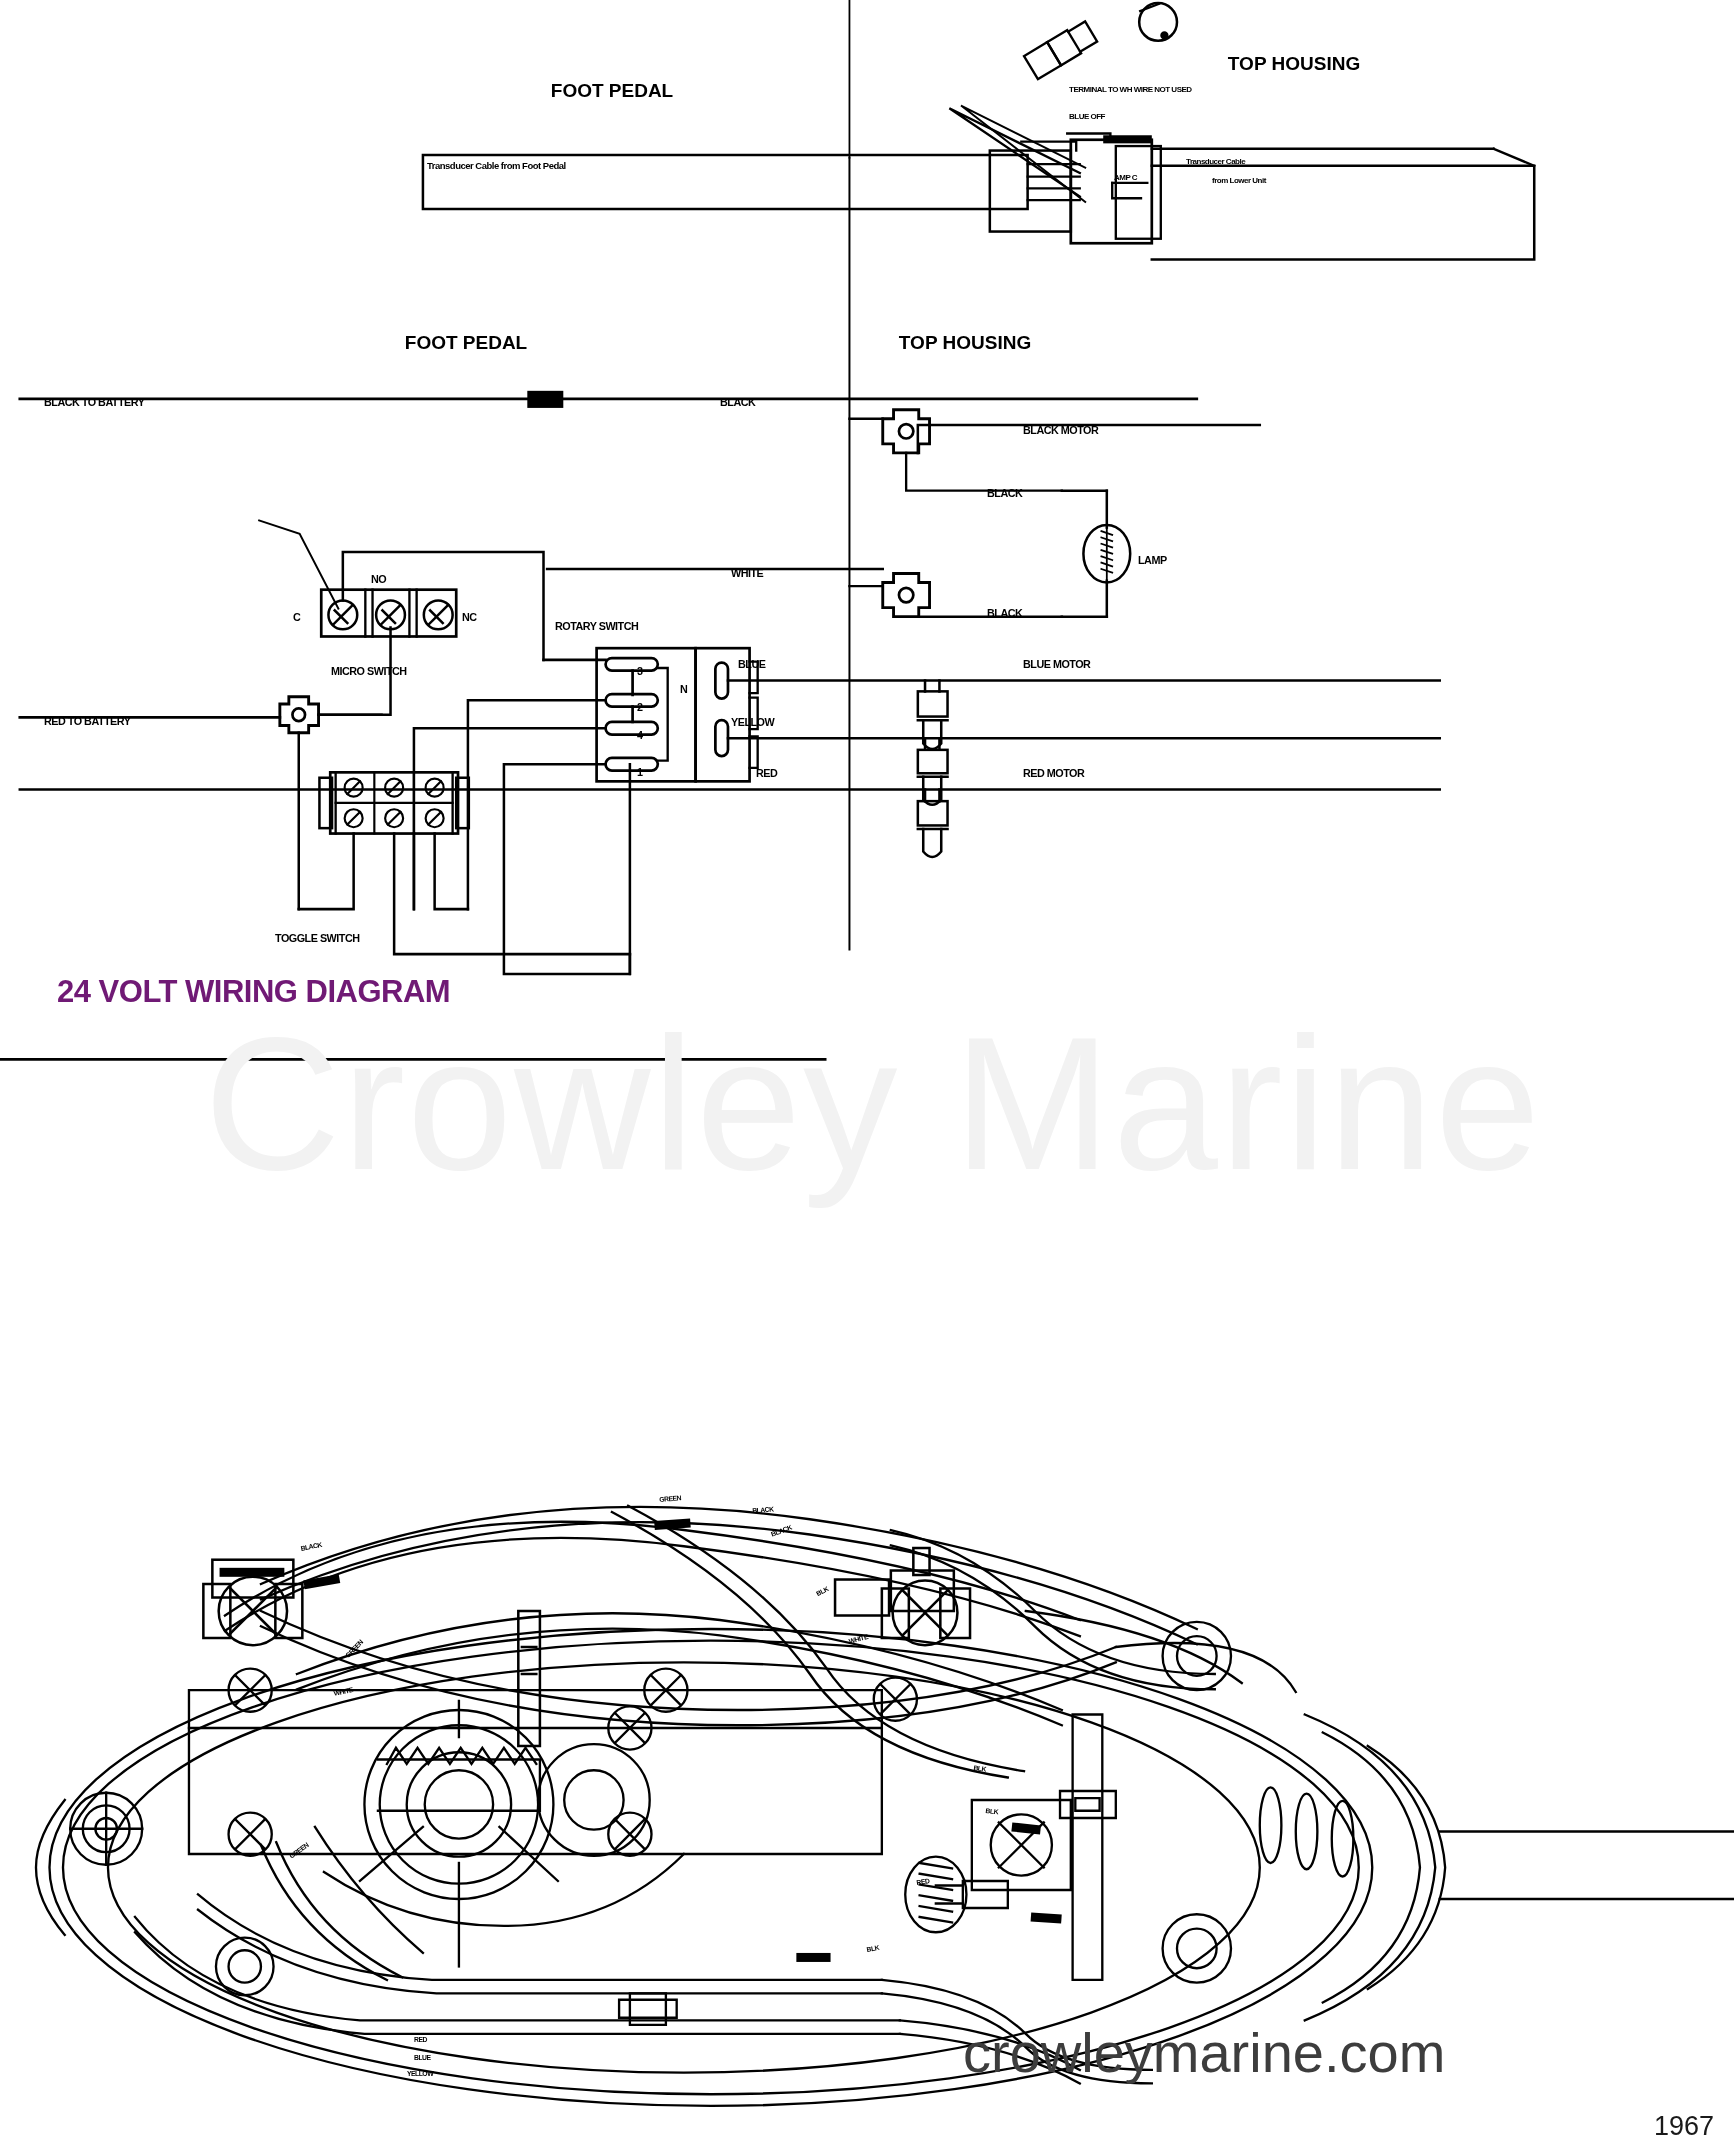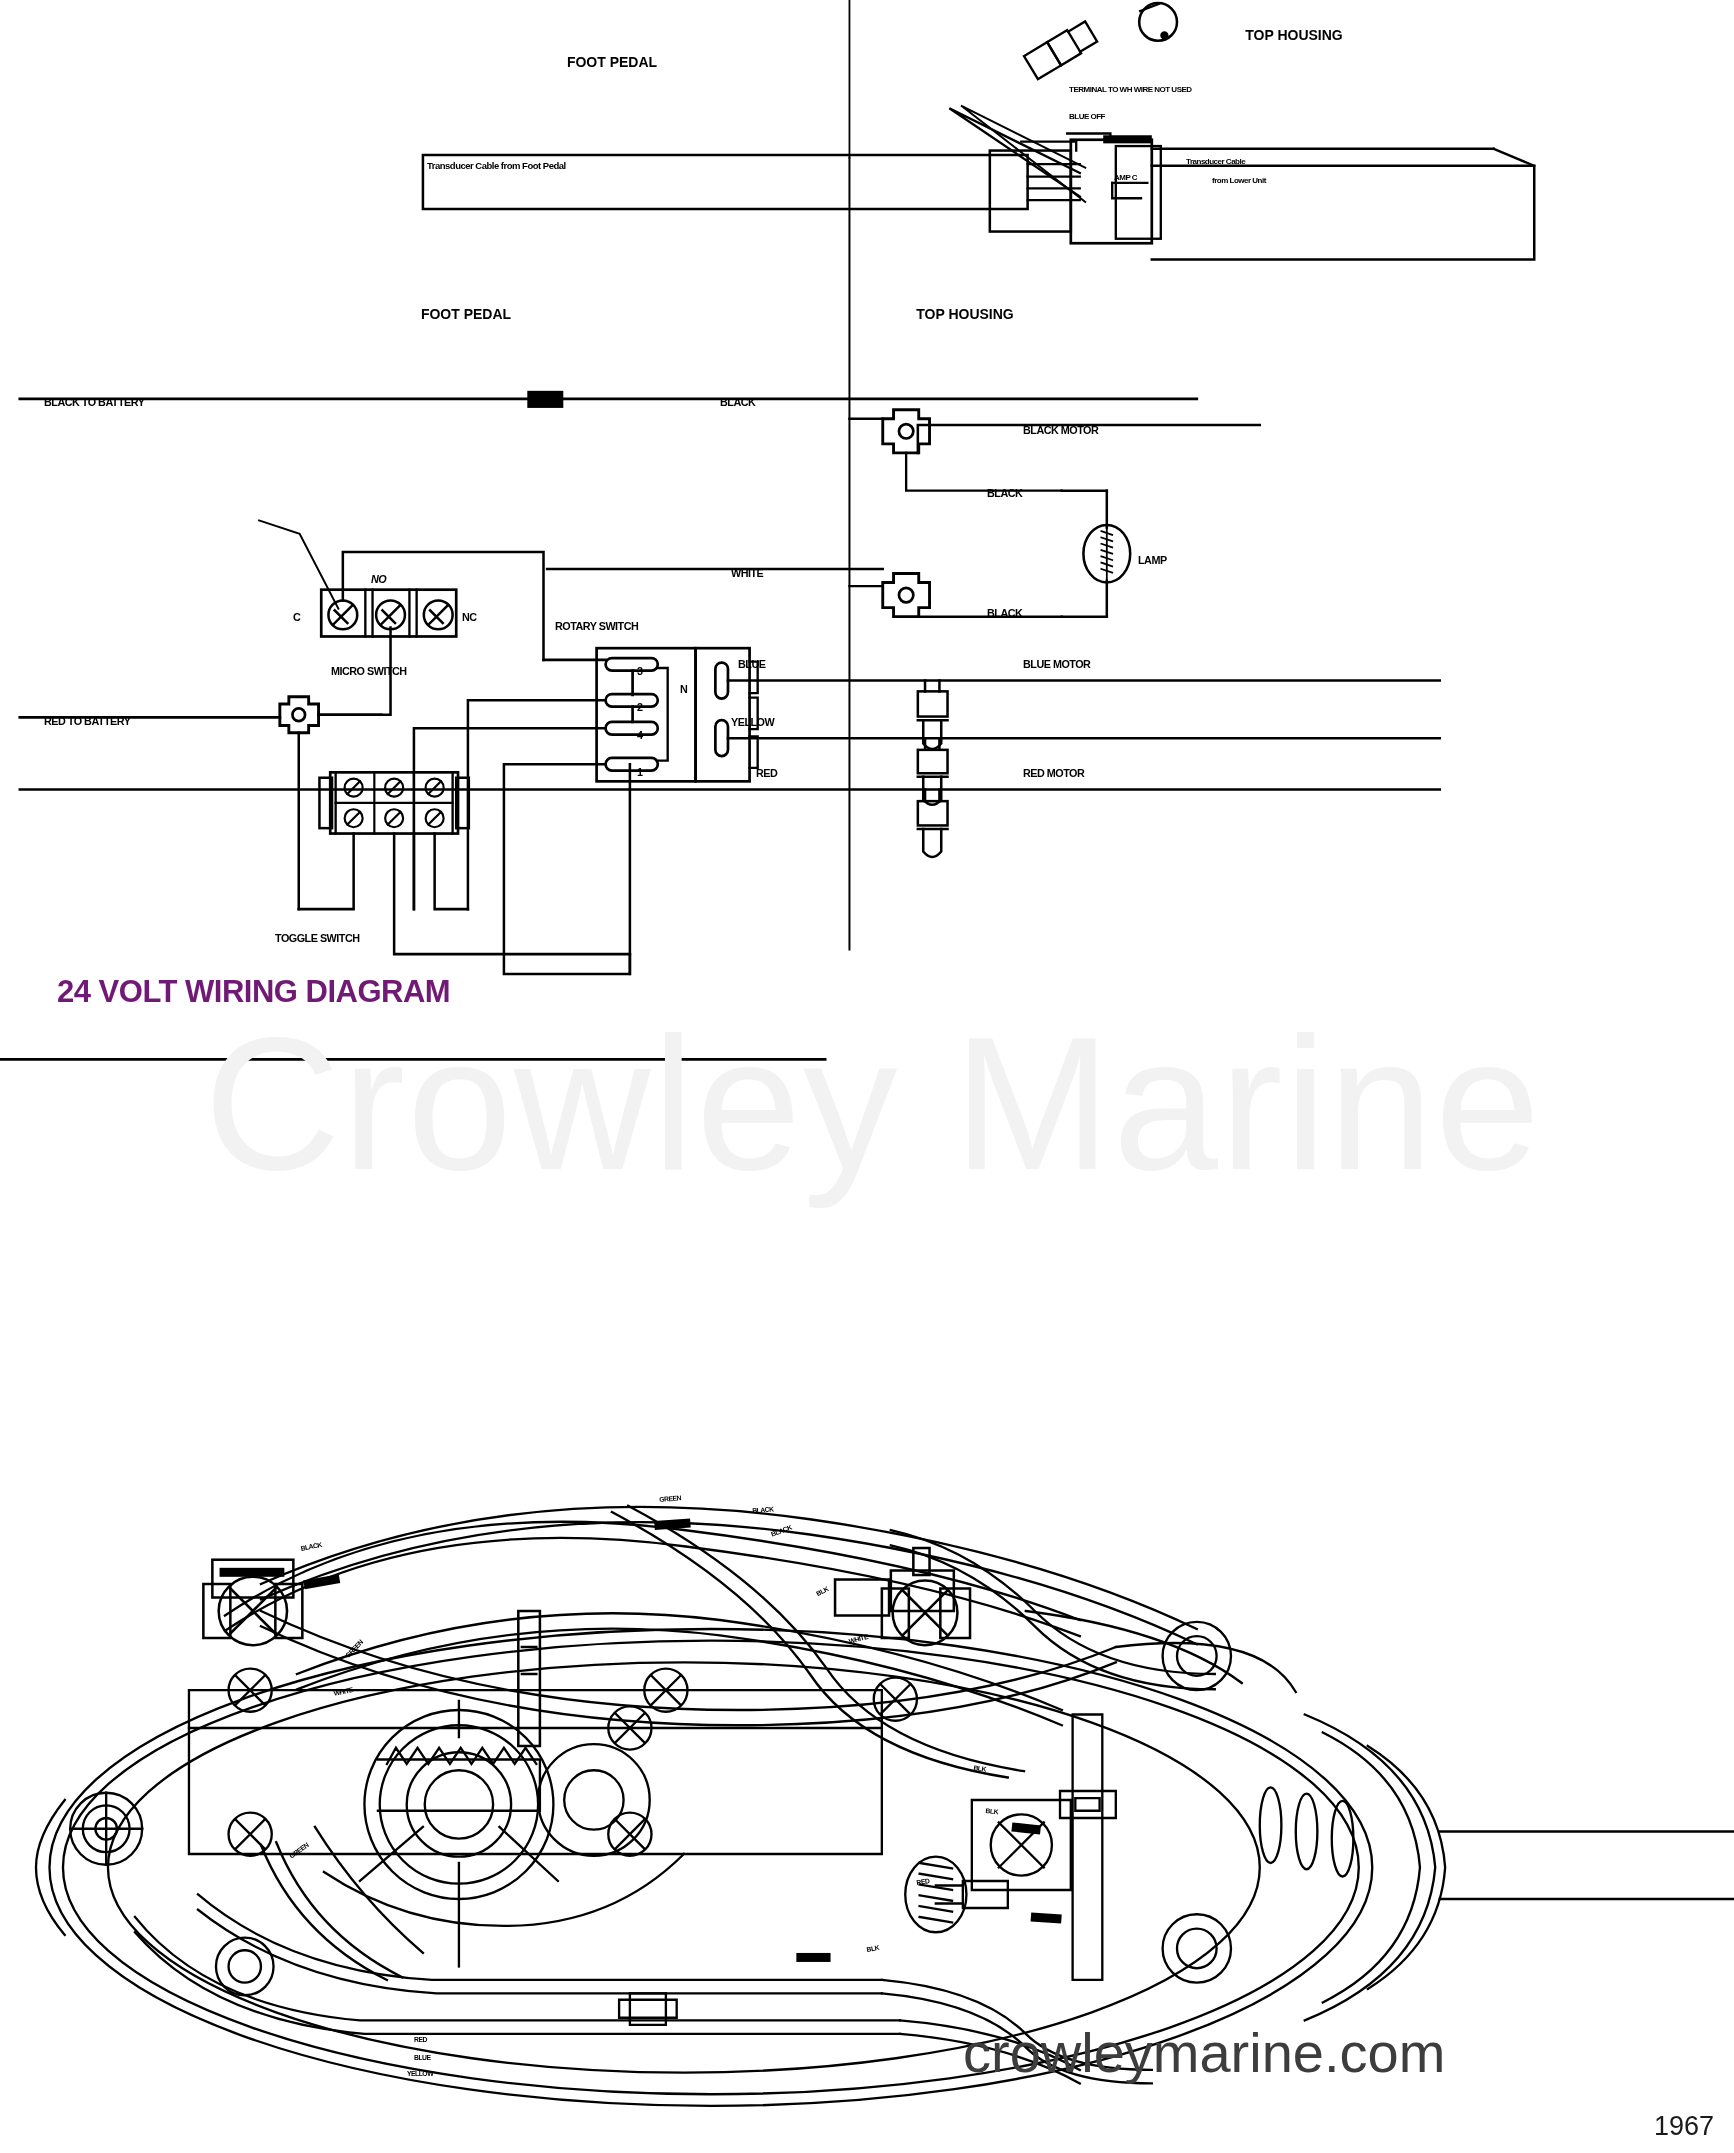--- a/index.html
+++ b/index.html
@@ -59,21 +59,21 @@
   .lbl {
     position: absolute;
     font-family: "Liberation Sans", sans-serif;
     font-weight: bold;
     color: #000;
     white-space: nowrap;
     letter-spacing: -0.5px;
     transform-origin: left top;
     z-index: 3;
   }
-  .hd  { font-size: 14px; letter-spacing: 0px; }
+  .hd  { font-size: 19px; letter-spacing: 0px; margin-top: 26px; }
   .wl  { font-size: 10.8px; margin-top: 12px; }
   .sm  { font-size: 9.5px; }
   .xs  { font-size: 8px; }
   .tiny{ font-size: 6.8px; }
   .title {
     position: absolute;
     font-family: "Liberation Sans", sans-serif;
     font-weight: bold;
     font-size: 31px;
     letter-spacing: -0.5px;
@@ -424,21 +424,21 @@
   <div class="lbl wl" style="left:987px; top:595px;">BLACK</div>
   <div class="lbl wl" style="left:1138px; top:542px;">LAMP</div>
 
   <div class="lbl wl" style="left:738px; top:646px;">BLUE</div>
   <div class="lbl wl" style="left:1023px; top:646px;">BLUE MOTOR</div>
   <div class="lbl wl" style="left:731px; top:704px;">YELLOW</div>
   <div class="lbl wl" style="left:756px; top:755px;">RED</div>
   <div class="lbl wl" style="left:1023px; top:755px;">RED MOTOR</div>
 
   <div class="lbl wl" style="left:293px; top:599px;">C</div>
-  <div class="lbl wl" style="left:371px; top:561px;font-style:italic;">NO</div>
+  <div class="lbl wl" style="left:371px; top:561px;">NO</div>
   <div class="lbl wl" style="left:462px; top:599px;">NC</div>
   <div class="lbl wl" style="left:284px; top:653px;padding-left:47px;">MICRO SWITCH</div>
 
   <div class="lbl wl" style="left:555px; top:608px;">ROTARY SWITCH</div>
   <div class="lbl wl" style="left:637px; top:653px;">3</div>
   <div class="lbl wl" style="left:637px; top:689px;">2</div>
   <div class="lbl wl" style="left:637px; top:717px;">4</div>
   <div class="lbl wl" style="left:637px; top:754px;">1</div>
   <div class="lbl wl" style="left:680px; top:671px;">N</div>
 

